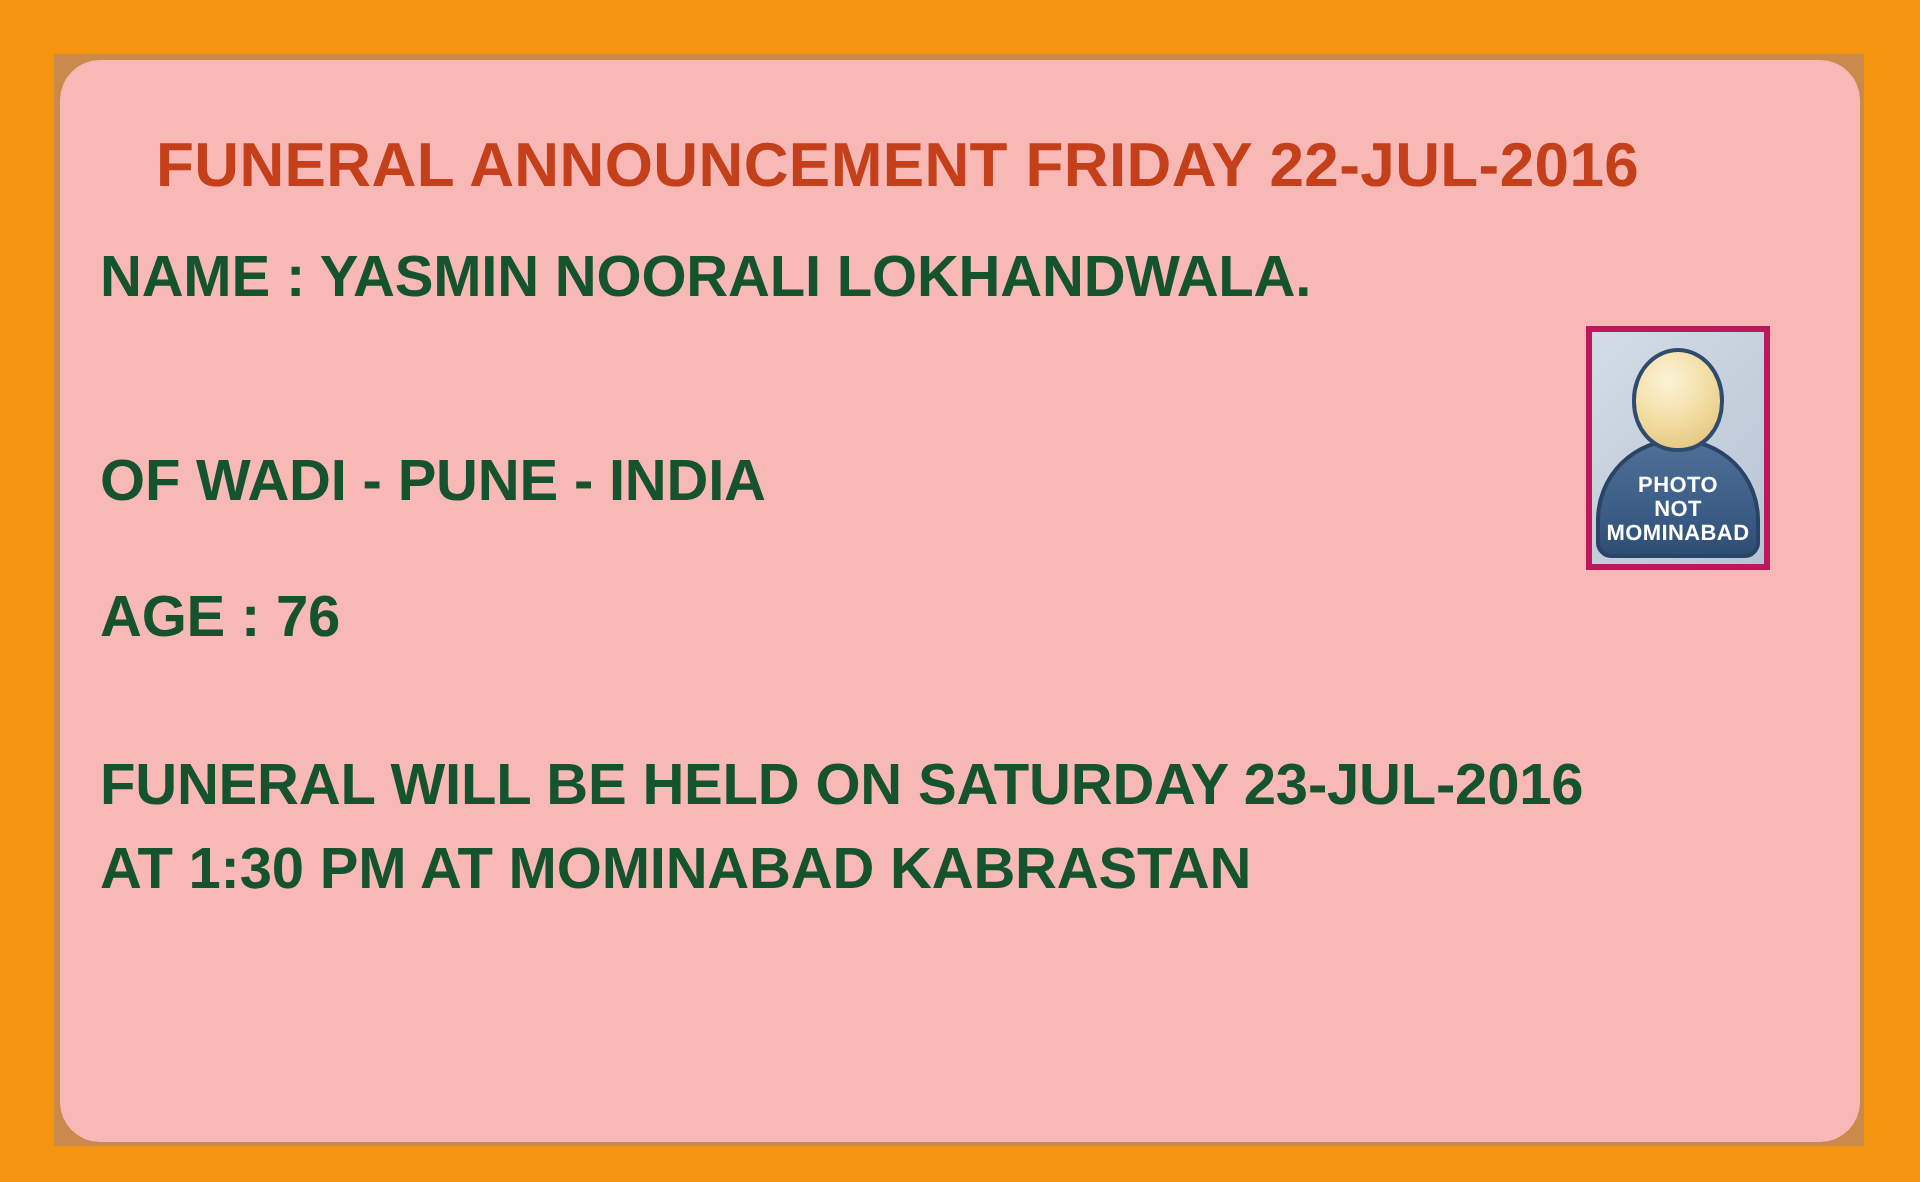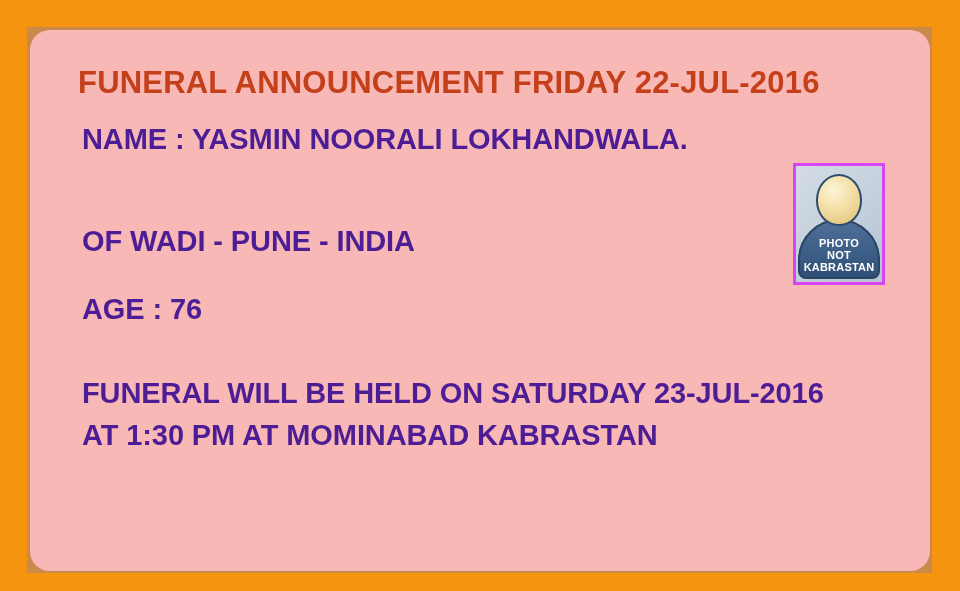--- a/index.html
+++ b/index.html
@@ -51,44 +51,43 @@
     font-size: 31px;
     font-weight: bold;
     letter-spacing: 0.2px;
     white-space: nowrap;
     line-height: 40px;
   }
 
   .body-line {
     position: absolute;
     left: 20px;
-    color: #4c1d95;
+    color: #14532d;
     font-size: 29px;
     font-weight: bold;
     letter-spacing: -0.1px;
     white-space: nowrap;
     line-height: 36px;
-    margin-left: 32px;
   }
 
   .line-name   { top: 91px; }
   .line-origin { top: 193px; }
   .line-age    { top: 261px; }
   .line-f1     { top: 345px; }
   .line-f2     { top: 387px; }
 
   
   .photo-box {
     position: absolute;
     left: 763px;
     top: 133px;
     width: 92px;
     height: 122px;
     background: #C3CEDB;
-    border: 3px solid #d946ef;
+    border: 3px solid #be185d;
     box-sizing: border-box;
     overflow: hidden;
   }
   .photo-inner {
     position: absolute;
     inset: 0;
     background: linear-gradient(135deg, #D3DCE6 0%, #B7C4D3 100%);
   }
   .photo-head {
     position: absolute;
@@ -152,18 +151,18 @@
 
     <div class="body-line line-f2">AT 1:30 PM AT MOMINABAD KABRASTAN</div>
 
     <div class="photo-box">
       <div class="photo-inner"></div>
       <div class="photo-body"></div>
       <div class="photo-head"></div>
       <div class="photo-caption">
         <span>PHOTO</span>
         <span>NOT</span>
-        <span>KABRASTAN</span>
+        <span>MOMINABAD</span>
       </div>
     </div>
 
   </div>
 </div>
 
 </body></html>

